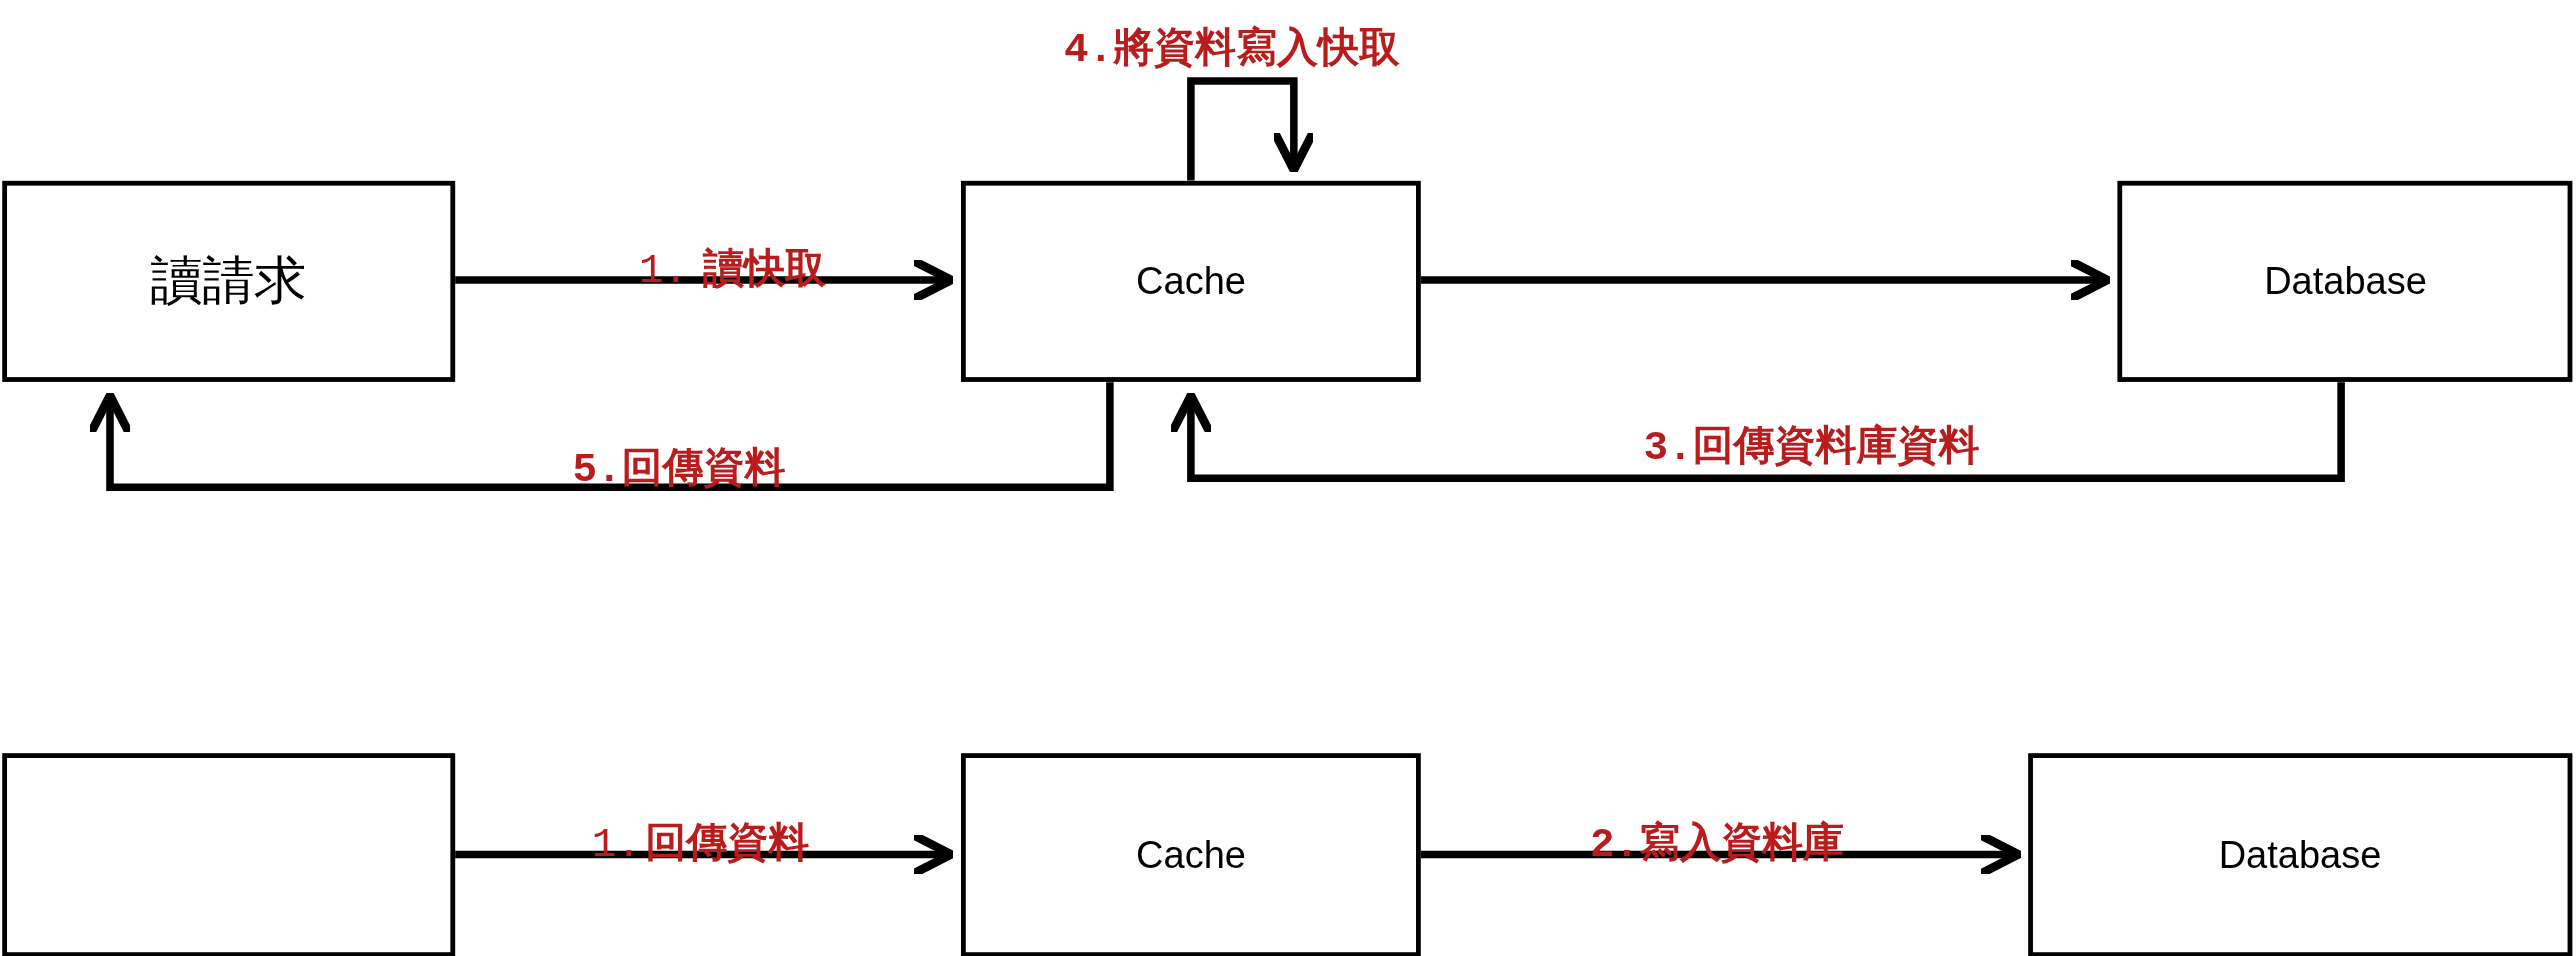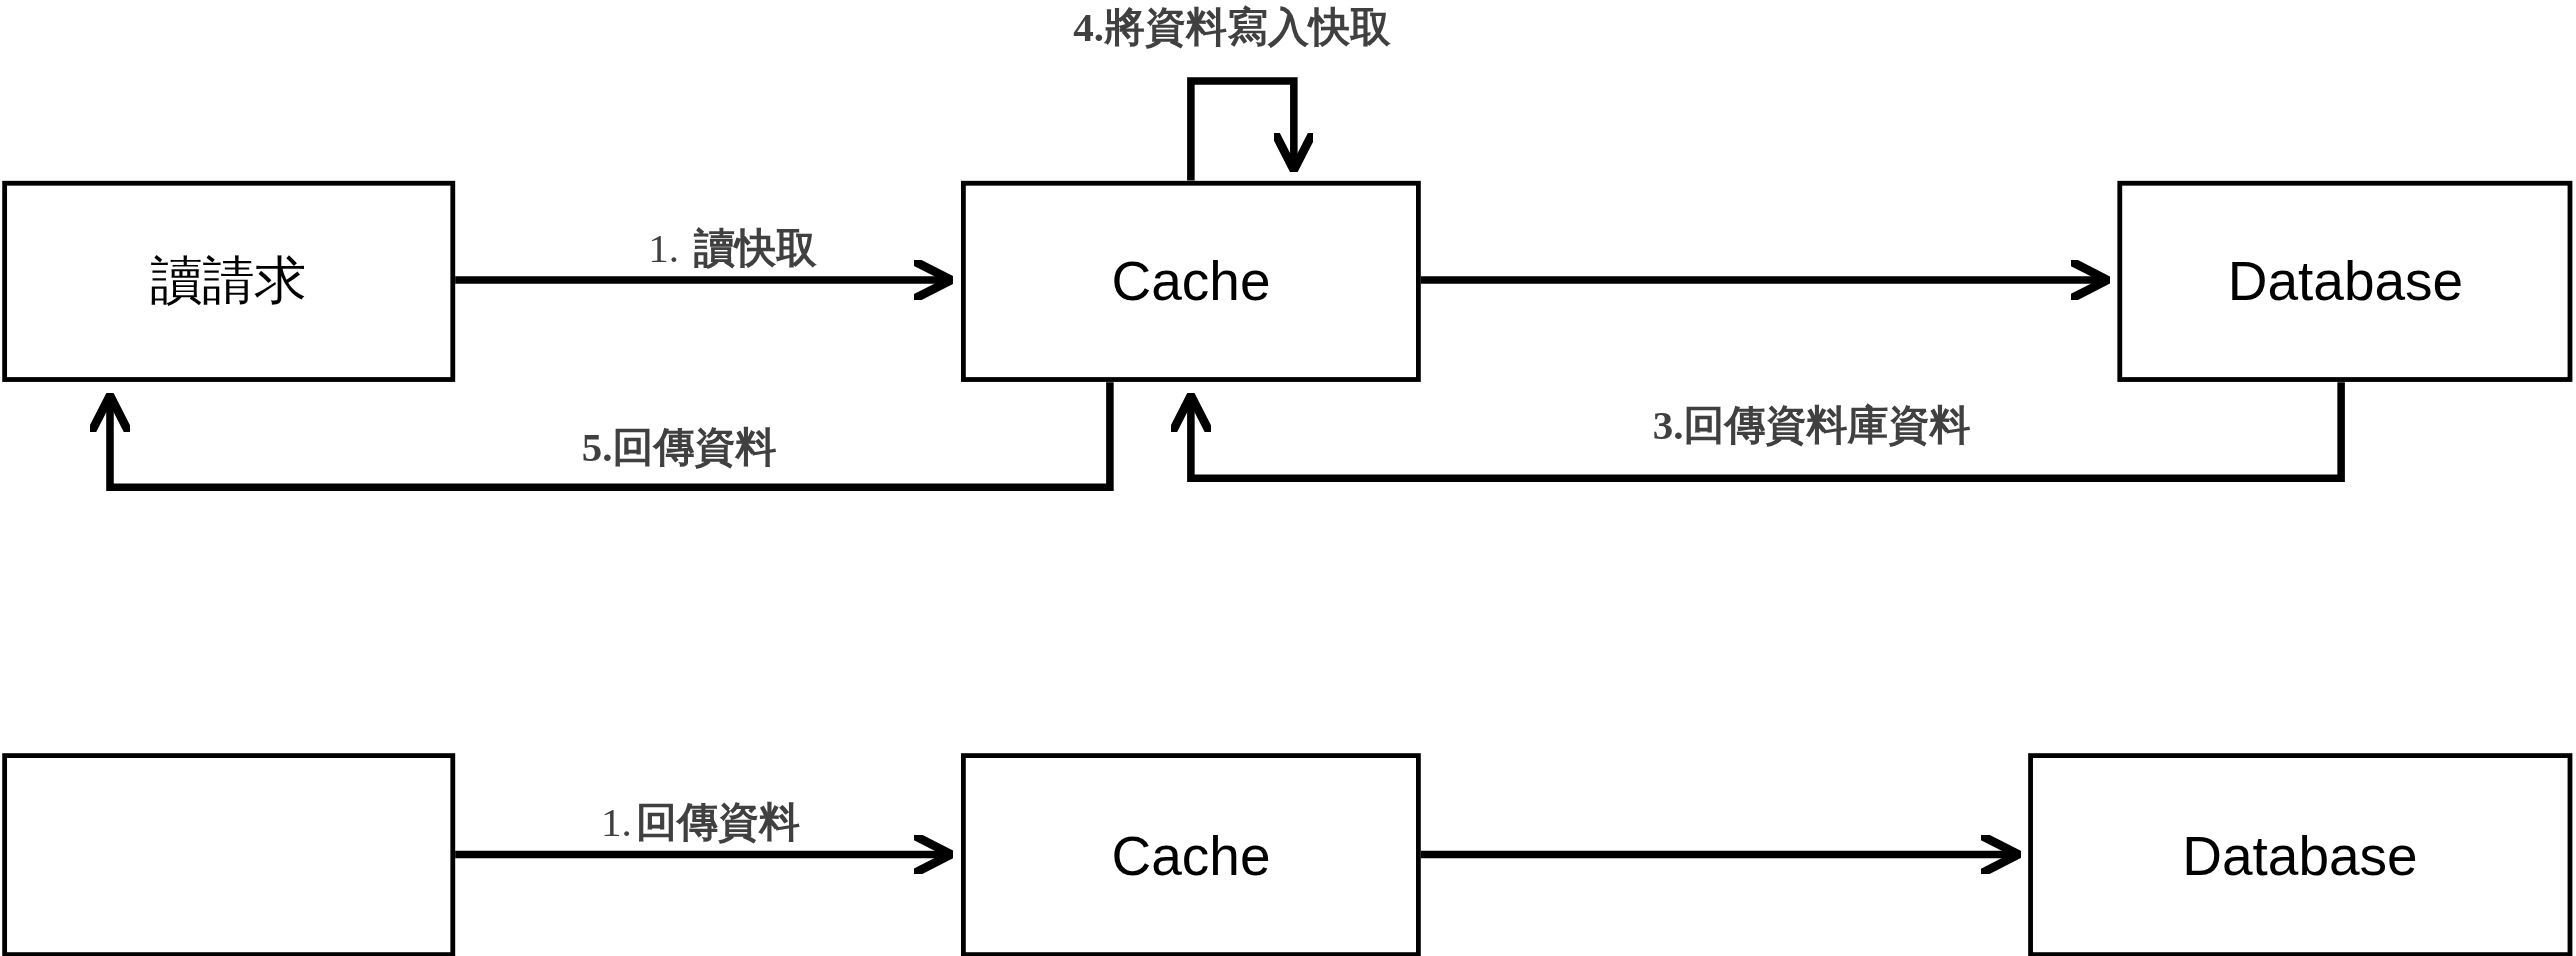--- a/index.html
+++ b/index.html
@@ -47,30 +47,31 @@
     color: #000000;
     white-space: nowrap;
     pointer-events: none;
   }
   .node-label.cjk {
     font-family: Liberation Sans, sans-serif;
     font-size: 52px;
   }
   .node-label.latin {
     font-family: "Liberation Sans", "DejaVu Sans", sans-serif;
-    font-size: 55px;
+    font-size: 38px;
   }
   .edge-label {
     position: absolute;
-    font-family: Liberation Serif, serif;
+    font-family: Liberation Mono, monospace;
     font-size: 41px;
     font-weight: 700;
-    color: #404040;
+    color: #b91c1c;
     white-space: nowrap;
     text-align: center;
+    margin-top: 20px;
   }
   .edge-label .num-plain {
     font-weight: 400;
   }
 </style>
 </head>
 <body>
 
 <div id="canvas">
 
@@ -123,15 +124,16 @@
   <div class="edge-label" style="left:1002px; top:0px; width:460px;">4.將資料寫入快取</div>
 
   <div class="edge-label" style="left:1235px; top:398px; width:1153px;">3.回傳資料庫資料</div>
 
   <div class="edge-label" style="left:384px; top:420px; width:590px;">5.回傳資料</div>
 
   <div class="edge-label" style="left:455px; top:795px; width:491px;">
     <span class="num-plain">1.</span><span style="margin-left:4.1px;">回傳資料</span>
   </div>
 
+  <div class="edge-label" style="left:1421px; top:795px; width:592px;">2.寫入資料庫</div>
 
 </div>
 
 
 </body></html>

